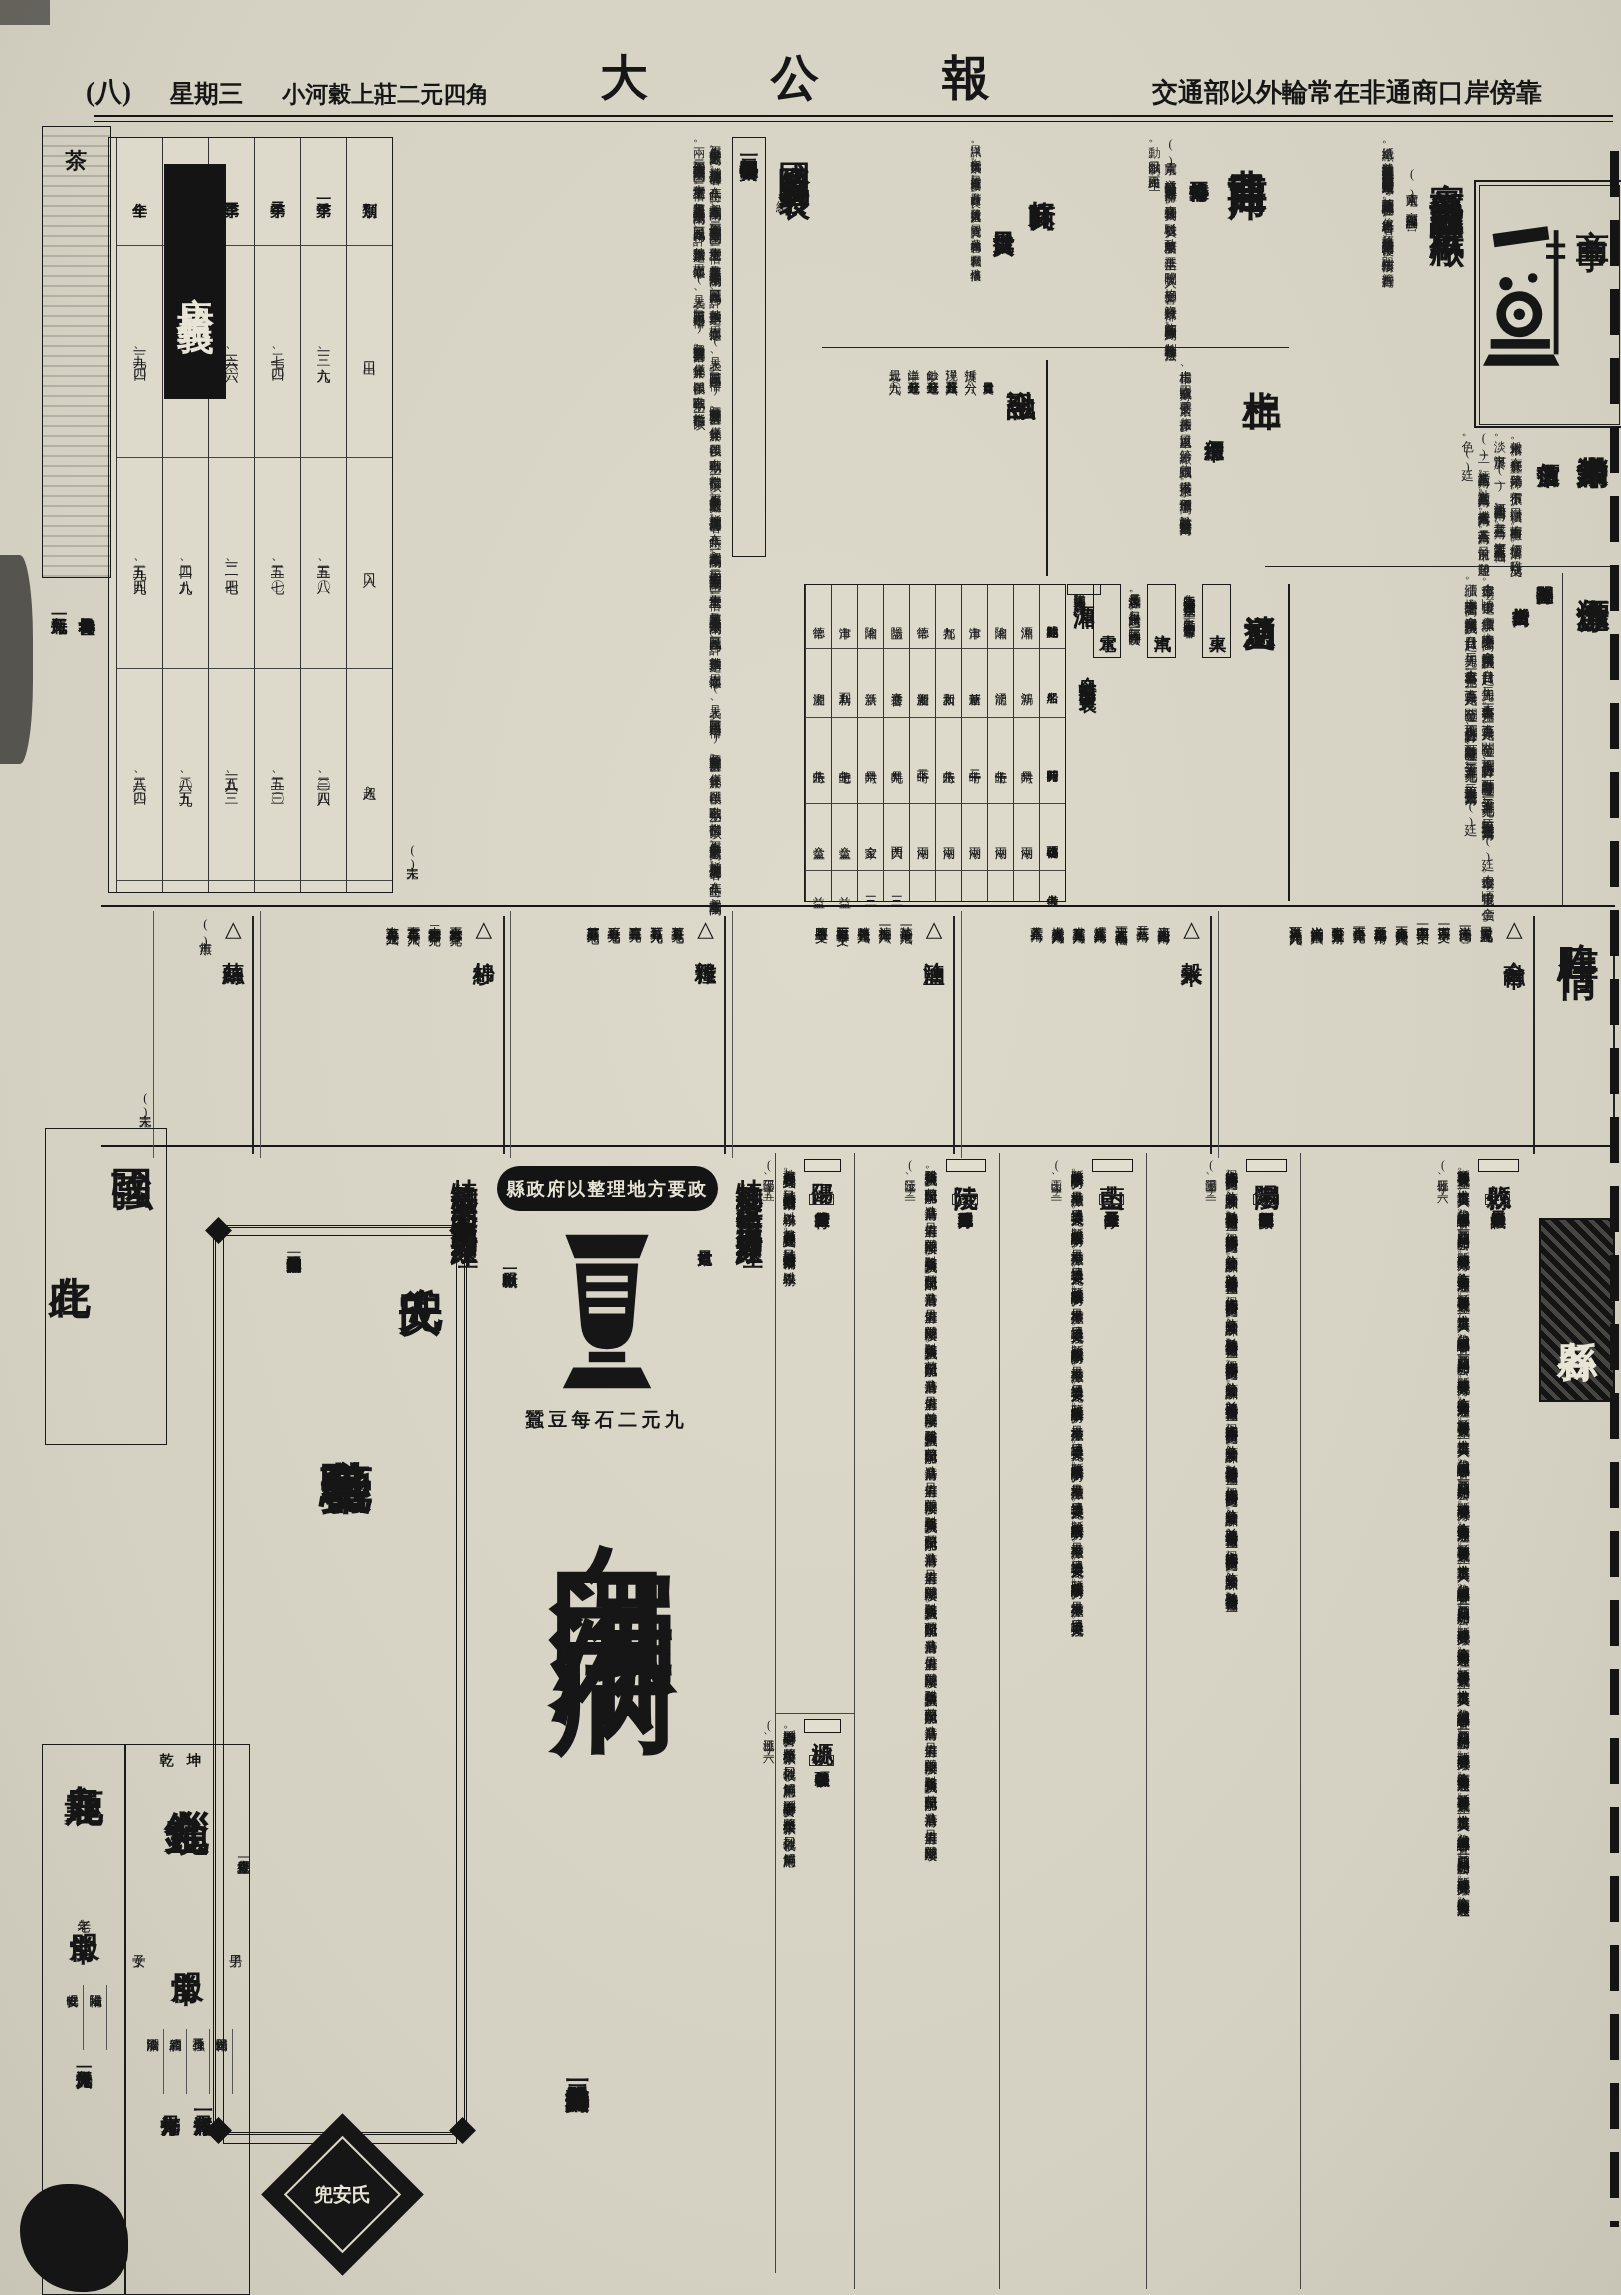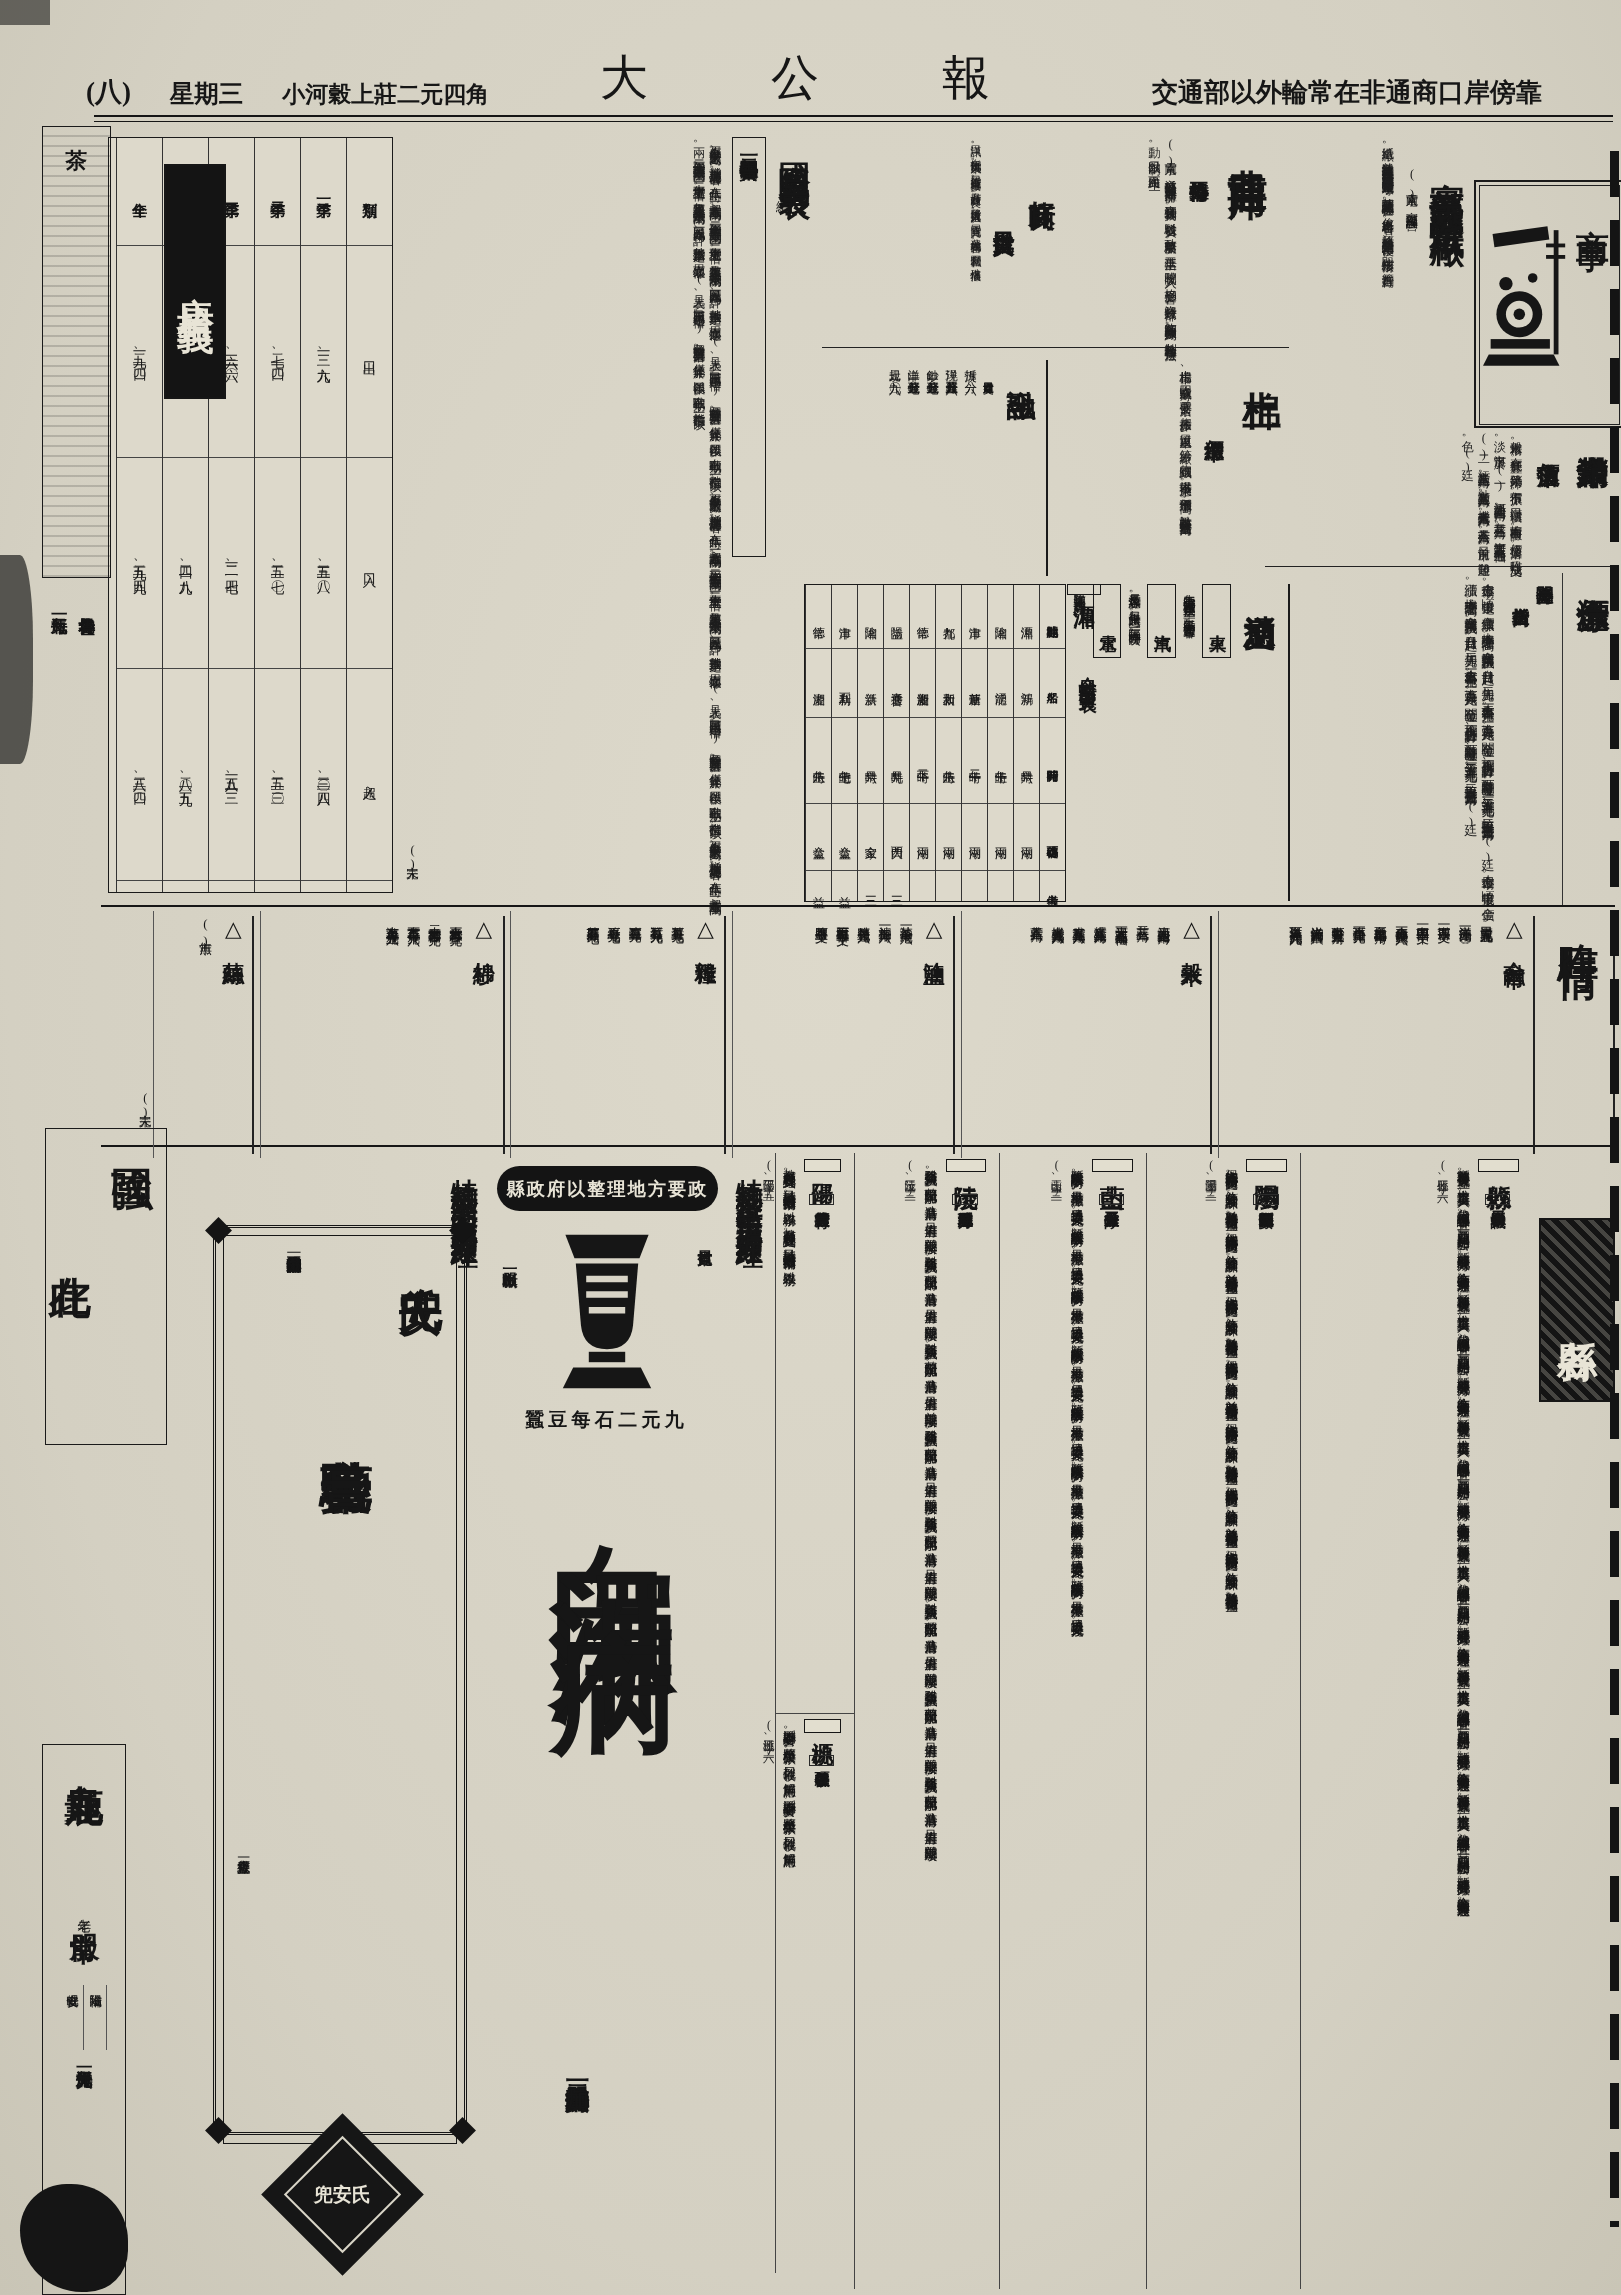--- a/index.html
+++ b/index.html
@@ -57,21 +57,21 @@
 </style>
 </head>
 <body>
 
 <div id="page">
 
   <div id="masthead" class="abs" style="left:86px;top:21.6px;width:1456px;height:88px;">
     <div style="font-size:27px;font-weight:700;align-self:flex-end;">(八)</div>
     <div style="font-size:24.5px;font-weight:700;align-self:flex-end;">星期三</div>
     <div style="font-size:23px;font-weight:700;align-self:flex-end;">小河穀上莊二元四角</div>
-    <div style="font-size:48px;font-weight:400;letter-spacing:123px;padding-left:72px;align-self:flex-end;">大公報</div>
+    <div style="font-size:48px;font-weight:700;letter-spacing:123px;padding-left:72px;align-self:flex-end;">大公報</div>
     <div style="font-size:26px;font-weight:700;align-self:flex-end;">交通部以外輪常在非通商口岸傍靠</div>
   </div>
   <div class="abs rule-double" style="left:94px;top:115px;width:1519px;"></div>
 
   <div class="abs boxed" style="left:1474px;top:180px;width:139px;height:238px;border-width:2.2px;padding:2.9px;">
     <div style="position:relative;width:100%;height:100%;border:0.7px solid #222;">
       <div class="v" style="position:absolute;right:4.3px;top:17.3px;font-size:33px;font-weight:700;letter-spacing:10px;">商事</div>
       <svg viewBox="0 0 90 150" style="position:absolute;left:2.9px;top:4.3px;width:86px;height:216px;">
         <rect x="10" y="8" width="58" height="14" fill="#161616" transform="rotate(-8 10 8)"></rect>
         <rect x="74" y="4" width="5" height="130" fill="#161616"></rect>
@@ -436,20 +436,39 @@
     </div>
   </div>
 
   <div class="abs boxed" style="left:45px;top:1128px;width:108px;height:303px;padding:5.8px;">
     <div class="flexr" style="height:100%;">
       <div class="v" style="font-size:42px;font-weight:900;margin-left:5.8px;">強國</div>
       <div class="v" style="font-size:42px;font-weight:900;margin-left:5.8px;padding-top:108px;">在此</div>
     </div>
   </div>
 
+  <div class="abs boxed" style="left:124px;top:1744px;width:115px;height:537px;padding:5.8px 4.3px;">
+    <div style="text-align:center;font-size:14.4px;font-weight:700;letter-spacing:13px;">乾坤</div>
+    <div class="v" style="font-size:45px;font-weight:900;margin:4.3px auto;display:block;height:166px;">金鎻丸</div>
+    <div style="display:flex;justify-content:space-between;">
+      <div class="v" style="font-size:13.7px;">女子</div>
+      <div class="v" style="font-size:13.7px;">男子</div>
+    </div>
+    <div class="v" style="font-size:33px;font-weight:900;margin:2.9px auto;display:block;height:79px;">常服</div>
+    <div class="flexr" style="justify-content:center;">
+        <div class="v benefit-col" style="font-size:12.3px;height:65px;">固精保髓</div>
+        <div class="v benefit-col" style="font-size:12.3px;height:65px;">強身種玉</div>
+        <div class="v benefit-col" style="font-size:12.3px;height:65px;">調和經絡</div>
+        <div class="v benefit-col" style="font-size:12.3px;height:65px;">滋陰潤胎</div>
+      </div>
+    <div class="flexr" style="justify-content:center;margin-top:5.8px;">
+      <div class="v" style="font-size:19.5px;font-weight:700;height:144px;margin-left:5.8px;">每瓶光洋一元</div>
+      <div class="v" style="font-size:19.5px;font-weight:700;height:144px;">每打光洋十元</div>
+    </div>
+  </div>
 
   <div class="abs boxed" style="left:42px;top:1744px;width:76px;height:537px;padding:5.8px 2.9px;">
     <div class="v" style="font-size:39px;font-weight:900;margin:2.9px auto;display:block;height:151px;">龜鹿丸</div>
     <div class="v" style="font-size:13.7px;margin:0 auto;display:block;">老年</div>
     <div class="v" style="font-size:30px;font-weight:900;margin:2.9px auto;display:block;height:72px;">常服</div>
     <div class="flexr" style="justify-content:center;">
         <div class="v benefit-col" style="font-size:12.3px;height:65px;">滋陰補陽</div>
         <div class="v benefit-col" style="font-size:12.3px;height:65px;">安眠健食</div>
       </div>
     <div class="v" style="font-size:16.6px;font-weight:700;margin:7.2px auto 0;display:block;height:144px;">每大瓶光洋一元</div>

